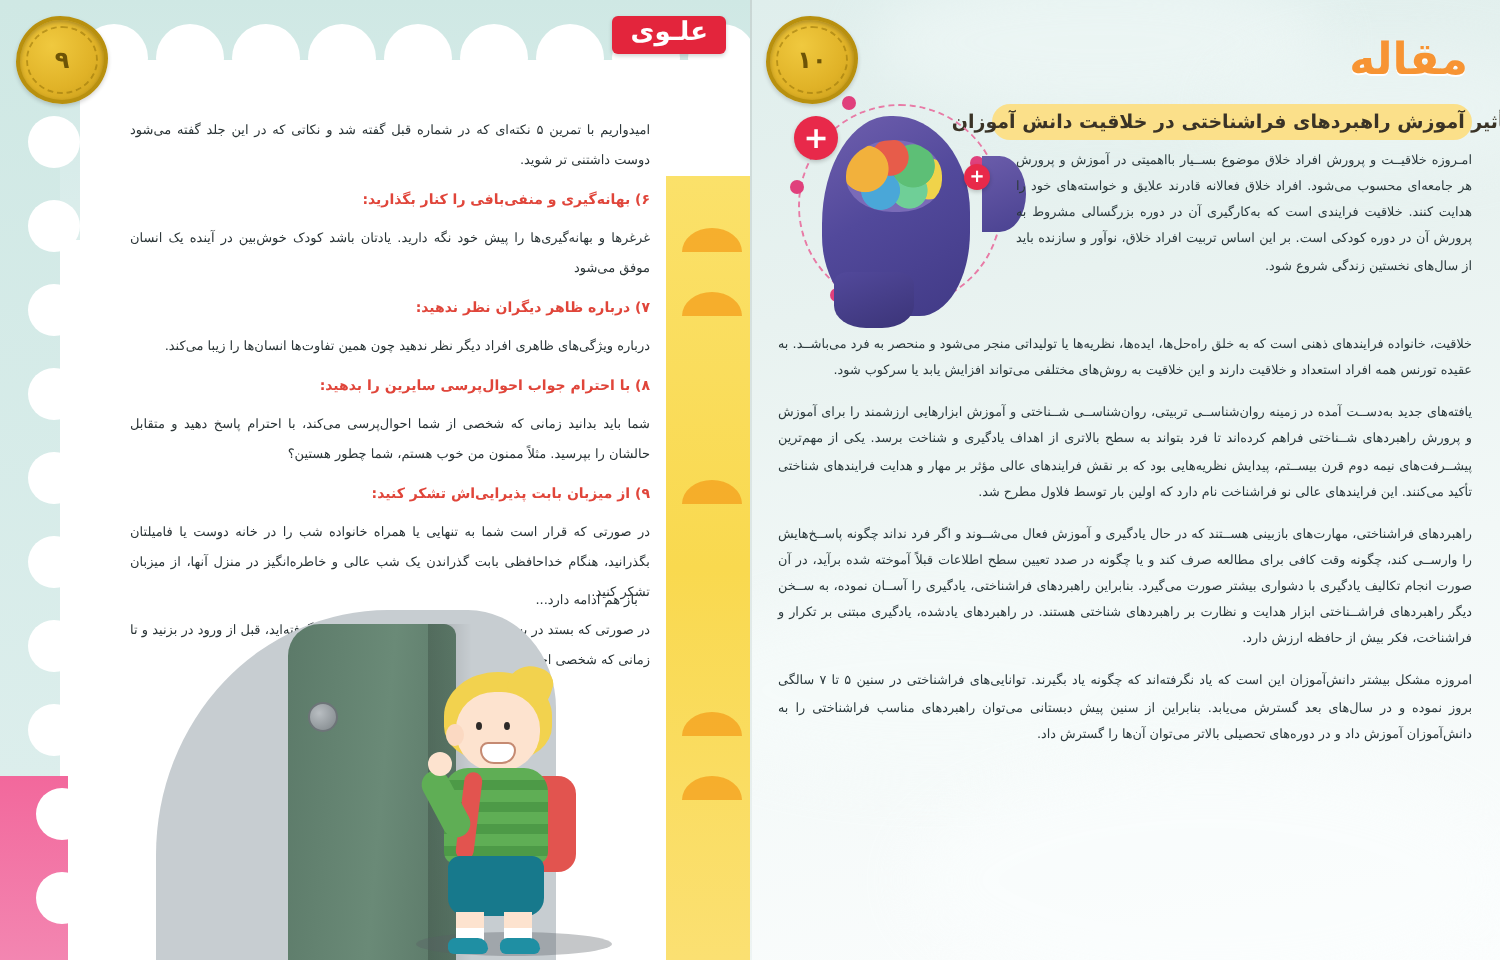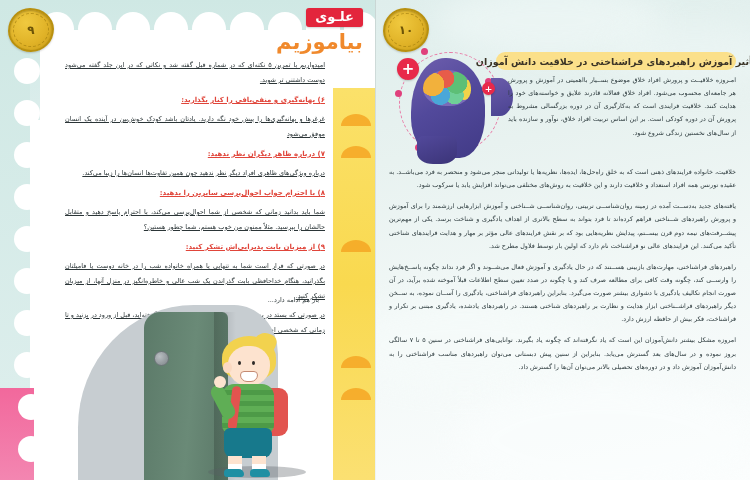--- a/index.html
+++ b/index.html
@@ -150,21 +150,21 @@
     box-shadow:0 1px 2px rgba(0,0,0,.18);
   }
   .rp-title{
     position:absolute;right:12px;top:30px;
     font-size:21px;font-weight:bold;color:#f0892c;
   }
   .rp-body{
     position:absolute;right:50px;left:48px;top:58px;
     direction:rtl;font-size:6.5px;line-height:2.3;color:#2b3537;text-align:justify;
   }
-  .rp-body p{margin:0 0 4px 17px;text-decoration:underline;}
+  .rp-body p{margin:0 0 4px 17px;}
   .rp-body p.h{color:#e0453a;font-weight:bold;text-align:right;font-size:7px;}
   .rp-body p.t{text-align:justify;}
   .rp-cont{
     position:absolute;right:56px;top:296px;
     direction:rtl;font-size:6.5px;color:#2b3537;
   }
 
   
   .scene{position:absolute;left:78px;bottom:0;width:230px;height:175px;}
   .wallblob{
@@ -259,20 +259,21 @@
   <div class="page page-left">
     <div class="cloud c1"></div>
     <div class="cloud c2"></div>
     <div class="cloud c3"></div>
     <div class="cloud c4"></div>
 
     <div class="coin coin-left">
       <span>۱۰</span>
     </div>
 
+    <div class="art-title">مقاله</div>
 
     <div class="subtitle-wrap">
       <div class="subtitle-band"></div>
       <div class="subtitle-txt">تأثیر آموزش راهبردهای فراشناختی در خلاقیت دانش آموزان</div>
     </div>
 
     <div class="brain-art">
       <div class="ring"></div>
       <div class="dot" style="left:6px;top:46px;"></div>
       <div class="dot" style="left:32px;top:4px;"></div>
@@ -336,21 +337,20 @@
       <div class="chev" style="top:152px;"></div>
       <div class="chev" style="top:268px;"></div>
       <div class="chev" style="top:300px;"></div>
     </div>
 
     <div class="coin coin-right">
       <span>۹</span>
     </div>
 
     <div class="rp-badge">علـوی</div>
-    <div class="rp-title">بیاموزیم</div>
 
     <div class="rp-body">
       <p class="t">امیدواریم با تمرین ۵ نکته‌ای که در شماره قبل گفته شد و نکاتی که در این جلد گفته می‌شود دوست داشتنی تر شوید.</p>
       <p class="h">۶) بهانه‌گیری و منفی‌بافی را کنار بگذارید:</p>
       <p class="t">غرغرها و بهانه‌گیری‌ها را پیش خود نگه دارید. یادتان باشد کودک خوش‌بین در آینده یک انسان موفق می‌شود</p>
       <p class="h">۷) درباره ظاهر دیگران نظر ندهید:</p>
       <p class="t">درباره ویژگی‌های ظاهری افراد دیگر نظر ندهید چون همین تفاوت‌ها انسان‌ها را زیبا می‌کند.</p>
       <p class="h">۸) با احترام جواب احوال‌پرسی سایرین را بدهید:</p>
       <p class="t">شما باید بدانید زمانی که شخصی از شما احوال‌پرسی می‌کند، با احترام پاسخ دهید و متقابل حالشان را بپرسید. مثلاً ممنون من خوب هستم، شما چطور هستین؟</p>
       <p class="h">۹) از میزبان بابت پذیرایی‌اش تشکر کنید:</p>

